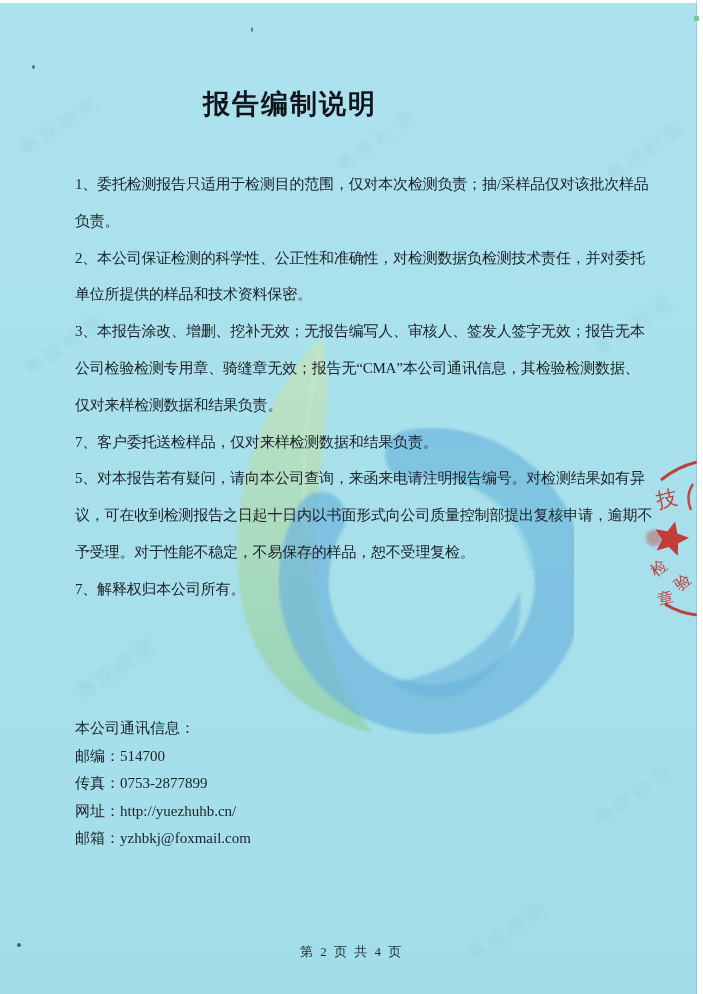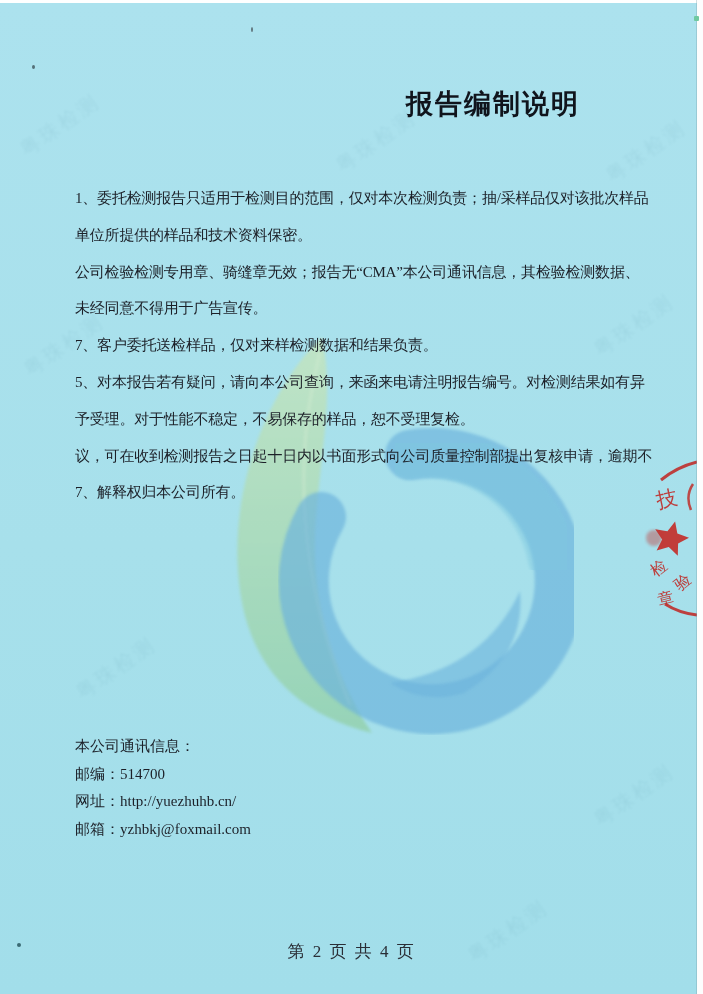--- a/index.html
+++ b/index.html
@@ -25,42 +25,42 @@
     color:#2e6a80;opacity:.07;
     transform:rotate(-35deg);
     filter:blur(1px);
     white-space:nowrap;
   }
   
   .logo-wm{position:absolute;left:222px;top:333px;width:352px;height:412px;opacity:.55;}
   
   .title{
     position:absolute;left:0;top:82px;width:580px;
-    text-align:right;
+    text-align:center;
     font-family:"Liberation Sans","DejaVu Sans",sans-serif;
     font-weight:bold;font-size:27px;letter-spacing:2px;
     color:#10141c;line-height:44px;
   }
   
-  .notes{position:absolute;left:75px;top:180px;width:590px;font-family:Liberation Serif, serif;}
+  .notes{position:absolute;left:75px;top:166px;width:590px;font-family:Liberation Serif, serif;}
   .note-line{
     font-size:15px;line-height:36.8px;
     color:#1c2028;letter-spacing:-0.2px;
     white-space:nowrap;
   }
   
-  .contact{position:absolute;left:75px;top:733px;width:560px;}
+  .contact{position:absolute;left:75px;top:715px;width:560px;}
   .contact-line{
     font-size:15px;line-height:27.5px;
     color:#1c2028;white-space:nowrap;
   }
   
   .footer{
     position:absolute;left:0;top:944px;width:703px;
-    text-align:center;font-size:17px;letter-spacing:2px;
+    text-align:center;font-size:13px;letter-spacing:2px;
     color:#2a2e36;line-height:16px;
   }
   
   .seal{position:absolute;left:643px;top:452px;width:54px;height:168px;}
 </style>
 </head>
 <body>
 
 <div class="page">
 
@@ -95,33 +95,37 @@
 
     <path d="M 188 122 A 128 128 0 0 1 330 226" fill="none" stroke="#5fb5d6" stroke-width="48" stroke-linecap="round" opacity="0.45" filter="url(#soft)"></path>
 
     <path d="M 168 350 Q 262 336 298 258 Q 304 322 242 360 Q 202 372 168 350 Z" fill="#3e8fd0" opacity="0.6" filter="url(#soft)"></path>
   </svg>
 
   <div class="title">报告编制说明</div>
 
   <div class="notes">
     <div class="note-line">1、委托检测报告只适用于检测目的范围，仅对本次检测负责；抽/采样品仅对该批次样品</div>
+    <div class="note-line">负责。</div>
+    <div class="note-line">2、本公司保证检测的科学性、公正性和准确性，对检测数据负检测技术责任，并对委托</div>
     <div class="note-line">单位所提供的样品和技术资料保密。</div>
+    <div class="note-line">3、本报告涂改、增删、挖补无效；无报告编写人、审核人、签发人签字无效；报告无本</div>
     <div class="note-line">公司检验检测专用章、骑缝章无效；报告无“CMA”本公司通讯信息，其检验检测数据、</div>
-    <div class="note-line">未经同意不得用于广告宣传。</div>
+    <div class="note-line">仅对来样检测数据和结果负责。</div>
     <div class="note-line">7、客户委托送检样品，仅对来样检测数据和结果负责。</div>
     <div class="note-line">5、对本报告若有疑问，请向本公司查询，来函来电请注明报告编号。对检测结果如有异</div>
+    <div class="note-line">议，可在收到检测报告之日起十日内以书面形式向公司质量控制部提出复核申请，逾期不</div>
     <div class="note-line">予受理。对于性能不稳定，不易保存的样品，恕不受理复检。</div>
-    <div class="note-line">议，可在收到检测报告之日起十日内以书面形式向公司质量控制部提出复核申请，逾期不</div>
     <div class="note-line">7、解释权归本公司所有。</div>
   </div>
 
   <div class="contact">
     <div class="contact-line">本公司通讯信息：</div>
     <div class="contact-line">邮编：514700</div>
+    <div class="contact-line">传真：0753-2877899</div>
     <div class="contact-line">网址：http://yuezhuhb.cn/</div>
     <div class="contact-line">邮箱：yzhbkj@foxmail.com</div>
   </div>
 
   <svg class="seal" viewBox="0 0 54 168" aria-hidden="true">
     <defs>
         <filter id="sblur">
           <feGaussianBlur stdDeviation="1.4"></feGaussianBlur>
         </filter>
       </defs>

